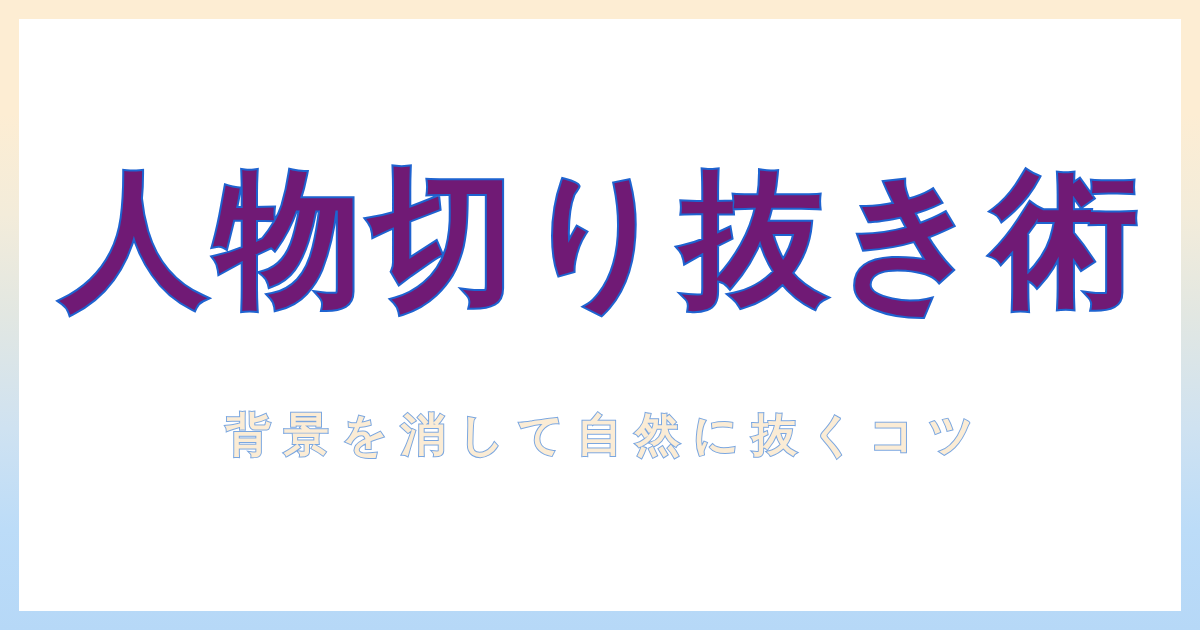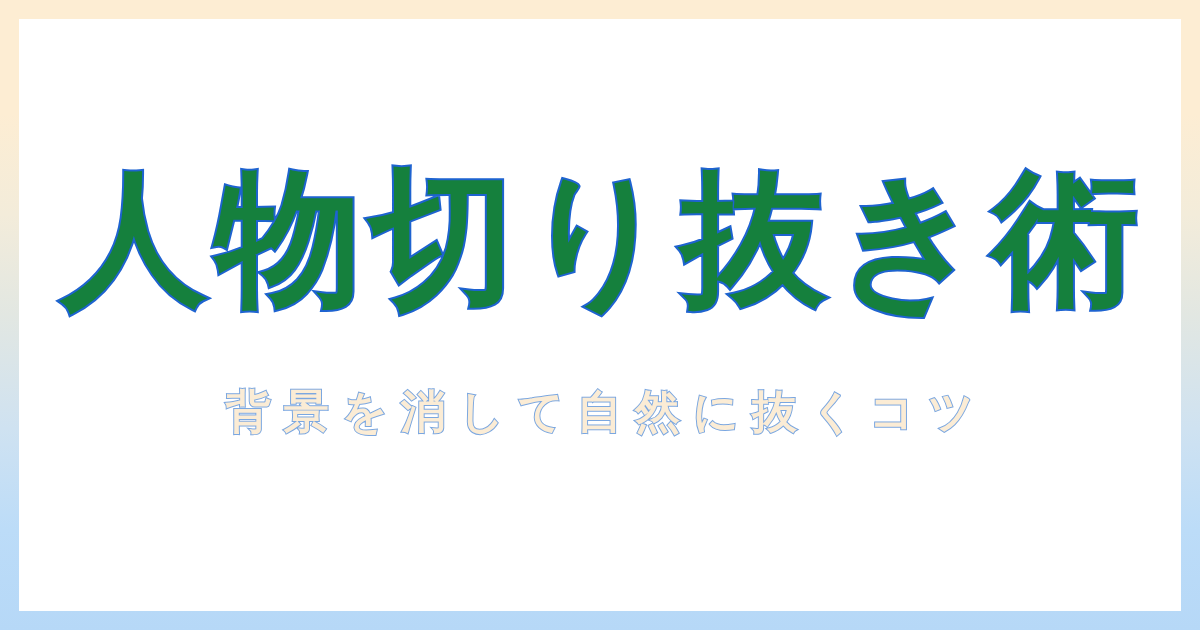--- a/index.html
+++ b/index.html
@@ -58,35 +58,35 @@
     justify-content: center;
   }
   .title {
     font-family: "DejaVu Sans", "Liberation Sans", sans-serif;
     font-size: 146px;
     font-weight: 700;
     line-height: 1;
     letter-spacing: 8px;
     text-indent: 8px;
     white-space: nowrap;
-    color: #15803d;
+    color: #701a75;
     -webkit-text-stroke: 4px #1e63d0;
     paint-order: stroke fill;
     text-rendering: geometricPrecision;
   }
 
   
   .subtitle-wrap {
     position: absolute;
     left: 0;
     right: 0;
-    top: 370px;          
+    top: 362px;          
     height: 76px;
     display: flex;
-    align-items: flex-start;
+    align-items: flex-end;
     justify-content: center;
   }
   .subtitle {
     font-family: "DejaVu Sans", "Liberation Sans", sans-serif;
     font-size: 45px;
     font-weight: 700;
     line-height: 1;
     letter-spacing: 13px;
     text-indent: 13px;
     white-space: nowrap;

